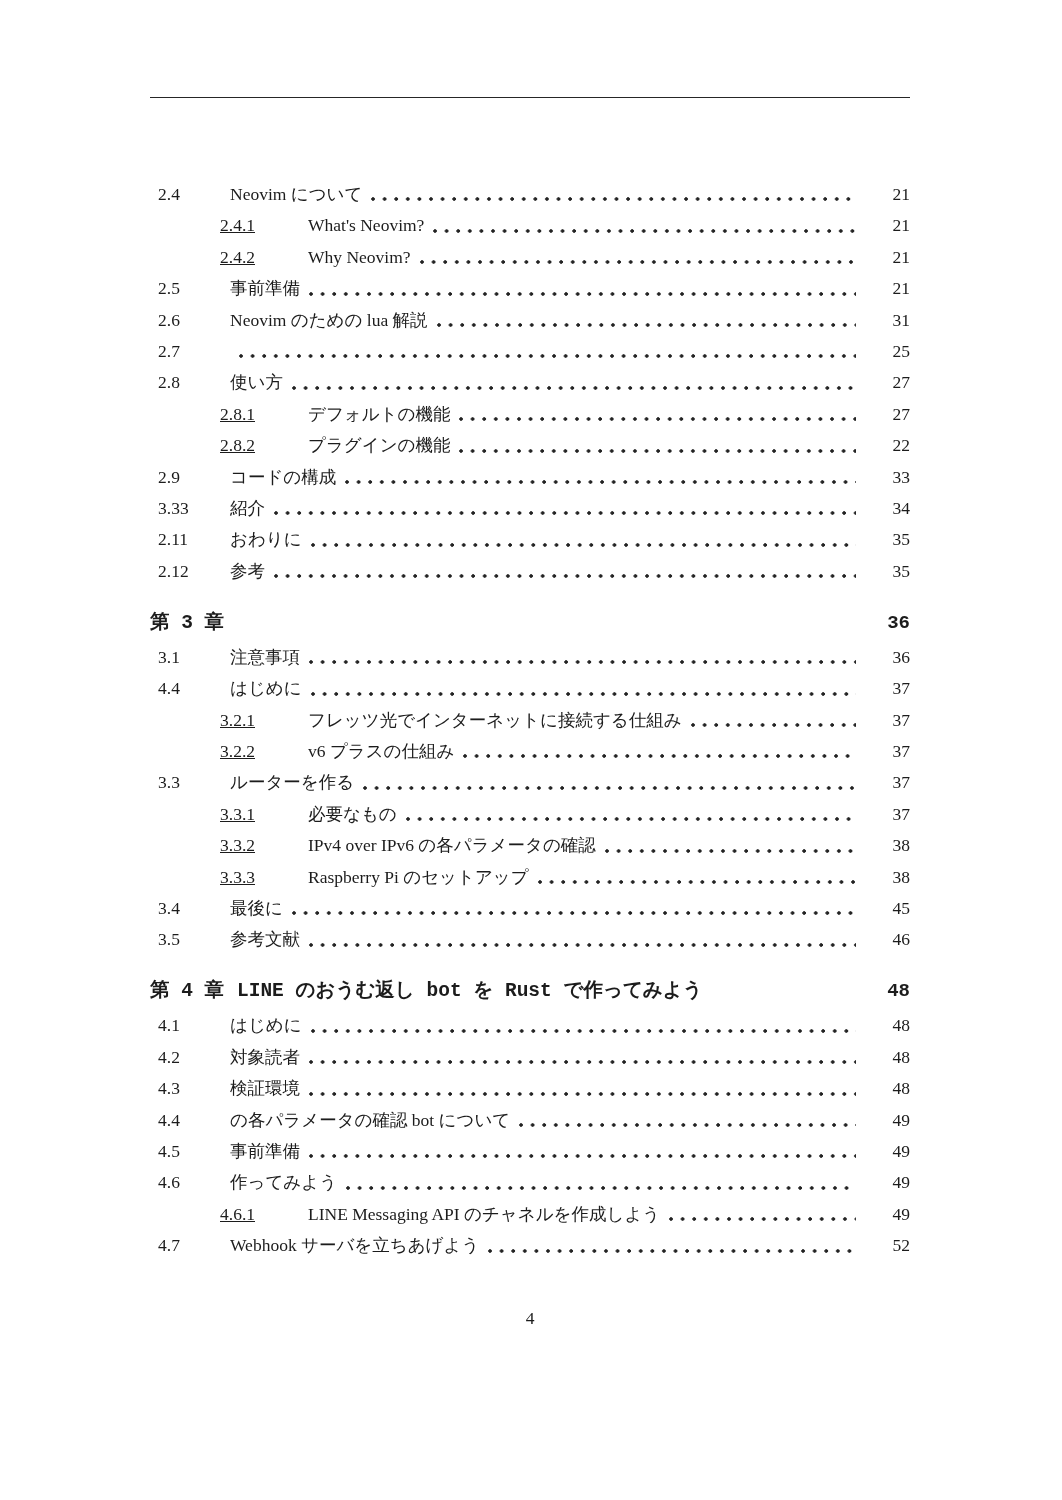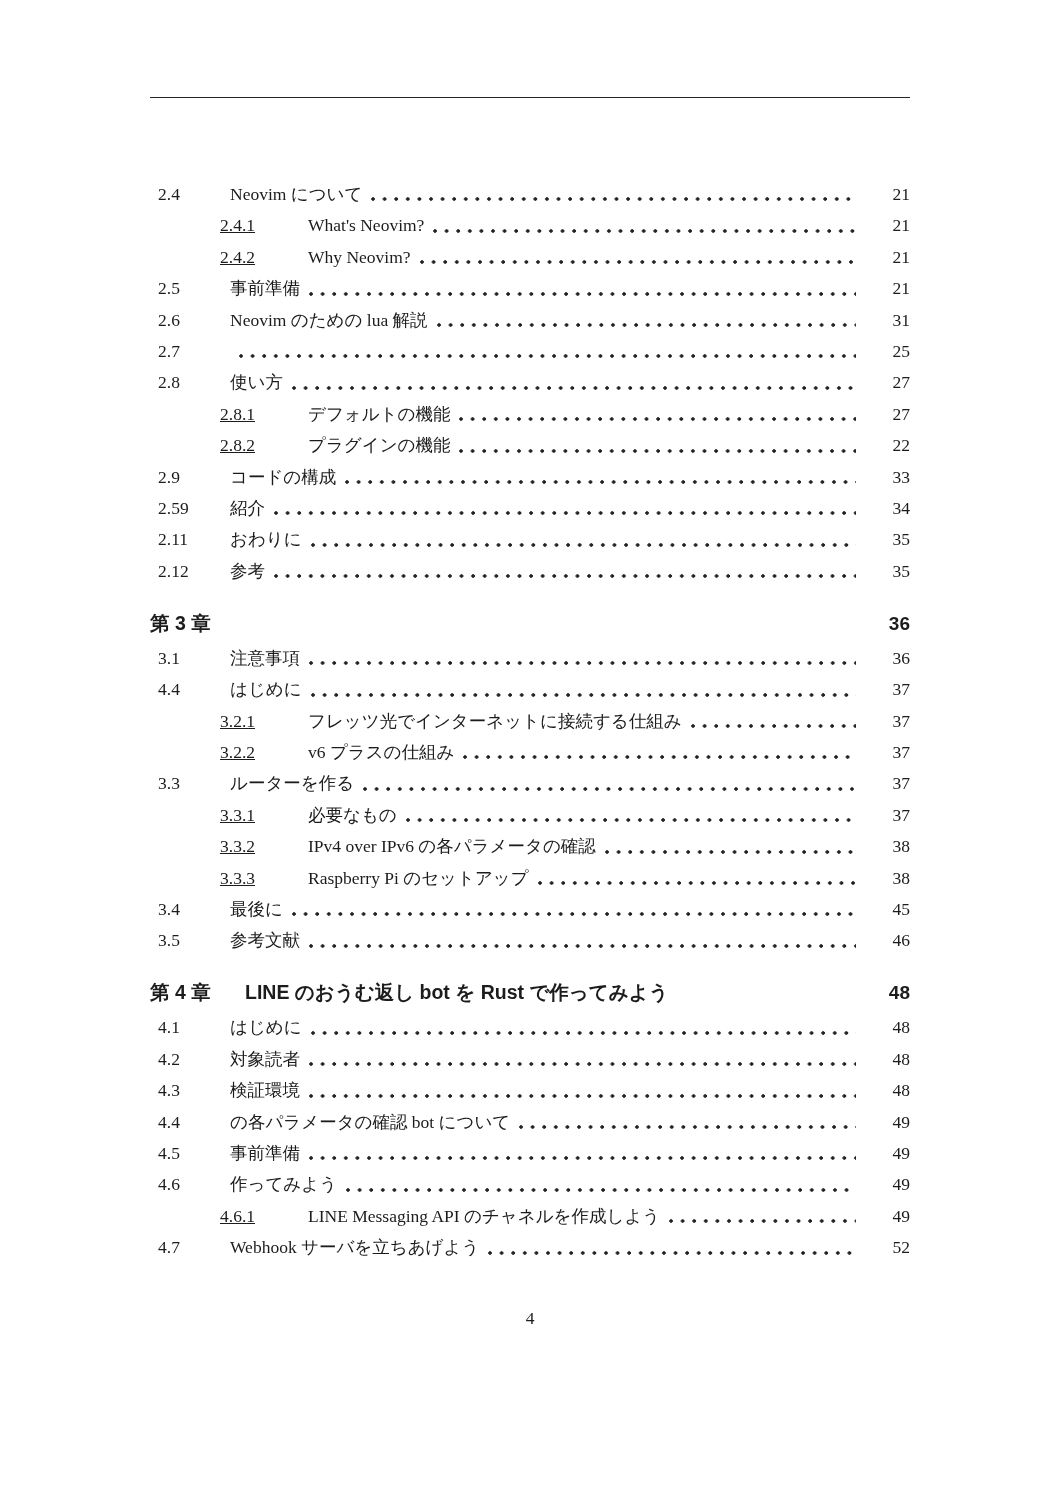--- a/index.html
+++ b/index.html
@@ -71,27 +71,26 @@
     background-repeat: repeat-x;
     background-position: left bottom;
     min-width: 0;
   }
   .pg {
     flex: 0 0 auto;
     width: 42px;
     text-align: right;
   }
   .row.chapter {
-    font-family: Liberation Sans, sans-serif;
+    font-family: Liberation Mono, monospace;
     font-weight: bold;
     font-size: 19.5px;
     line-height: 34px;
     margin-top: 18.5px;
     margin-bottom: 2px;
-    gap: 8px;
   }
   .row.chapter .leader { background-image: none; }
   .row.chapter .pg { font-size: 19px; }
 
   
   .folio {
     position: absolute;
     left: 150px;
     right: 152px;
     top: 1308px;
@@ -162,21 +161,21 @@
     <span class="leader"></span>
     <span class="pg">22</span>
   </div>
       <div class="row section">
     <span class="num">2.9</span>
     <span class="title">コードの構成</span>
     <span class="leader"></span>
     <span class="pg">33</span>
   </div>
       <div class="row section">
-    <span class="num">2.59</span>
+    <span class="num">3.33</span>
     <span class="title">紹介</span>
     <span class="leader"></span>
     <span class="pg">34</span>
   </div>
       <div class="row section">
     <span class="num">2.11</span>
     <span class="title">おわりに</span>
     <span class="leader"></span>
     <span class="pg">35</span>
   </div>

